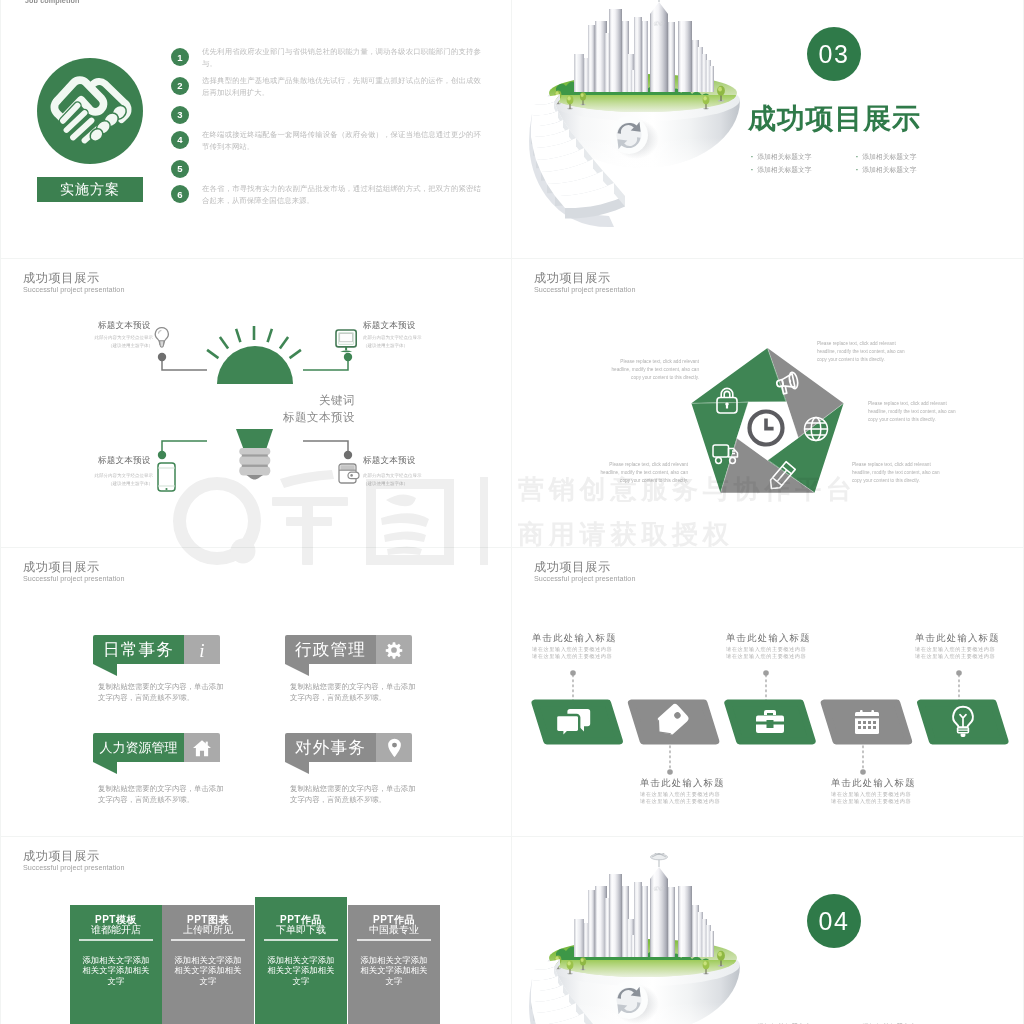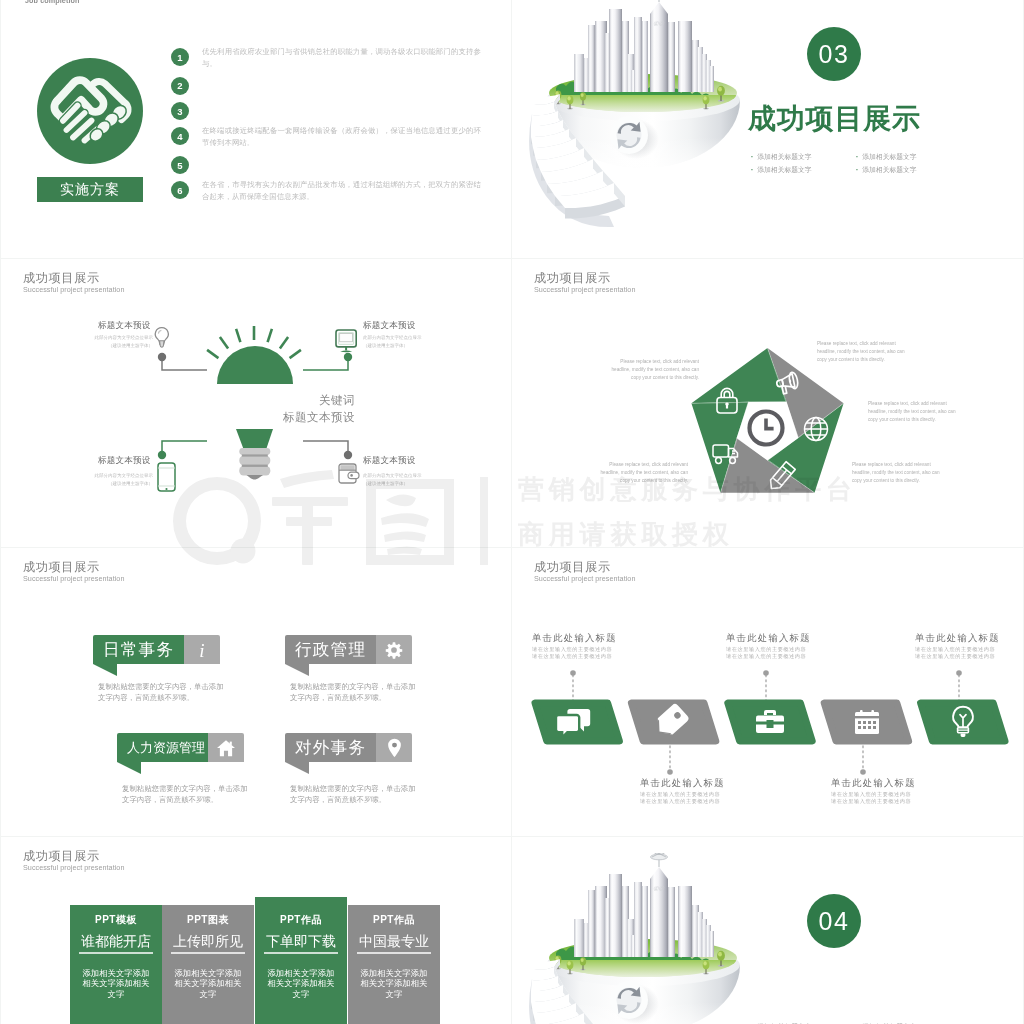--- a/index.html
+++ b/index.html
@@ -39,35 +39,35 @@
 .n-label{position:absolute;font-size:8.6px;color:#6a6a6a;white-space:nowrap;letter-spacing:.15px;line-height:1;}
 .n-desc{position:absolute;font-size:4.5px;color:#b8b8b8;line-height:1.7;white-space:nowrap;}
 .bulb-cap{position:absolute;text-align:right;font-size:11.5px;color:#8a8a8a;line-height:1.5;width:200px;letter-spacing:.5px;}
 
 
 .pent-cap{position:absolute;font-size:4.7px;color:#b0b0b0;line-height:1.72;width:93px;}
 
 
 .sp-card{position:absolute;}
 .sp-head{display:flex;height:29px;position:relative;}
-.sp-left{display:flex;align-items:center;padding:0 10px;border-radius:2px 0 0 0;}
+.sp-left{display:flex;align-items:center;justify-content:center;padding:0 10px;border-radius:2px 0 0 0;}
 .sp-left span{color:#fff;font-size:16.6px;letter-spacing:1.2px;white-space:nowrap;}
 .sp-right{width:36px;display:flex;align-items:center;justify-content:center;background:#aaaaaa;border-radius:0 2px 0 0;}
 .sp-tail{width:24px;height:12px;margin-left:0;clip-path:polygon(0 0,100% 0,100% 100%);}
 .sp-card[data-row="1"] .sp-body{margin-top:5px;}
 .sp-body{font-size:7.4px;color:#9e9e9e;line-height:1.55;width:133px;margin-top:9px;margin-left:5px;}
 
 
 .pl-head{position:absolute;font-size:9.3px;color:#6d6d6d;white-space:nowrap;line-height:1;letter-spacing:1.3px;}
 .pl-sub{position:absolute;font-size:5.2px;color:#b3b3b3;line-height:1.28;white-space:nowrap;letter-spacing:0.55px;}
 
 
 .col{position:absolute;display:flex;flex-direction:column;align-items:center;}
 .col .h{color:#fff;font-size:10px;font-weight:bold;letter-spacing:.5px;line-height:1;}
-.col .s{color:#fff;font-size:14px;margin-top:9px;line-height:1;}
+.col .s{color:#fff;font-size:10px;line-height:1;}
 .col .rule{width:80%;height:1.6px;background:rgba(255,255,255,.75);margin-top:4px;}
 .col .b{color:#fff;font-size:8.4px;line-height:1.25;text-align:center;margin-top:14px;width:74%;}
 
 
 .wm{position:absolute;pointer-events:none;}
 .wm-t{position:absolute;color:#efefef;font-size:26px;font-weight:bold;letter-spacing:4.8px;white-space:nowrap;line-height:1;}
 </style>
 </head>
 <body>
 
@@ -121,20 +121,21 @@
     <span>实施方案</span>
   </div>
 
   <div class="s1-list">
     <div class="s1-item">
         <div class="s1-num">1</div>
         <div class="s1-txt">优先利用省政府农业部门与省供销总社的职能力量，调动各级农口职能部门的支持参与。</div>
       </div>
     <div class="s1-item">
         <div class="s1-num">2</div>
+        <div class="s1-txt">选择典型的生产基地或产品集散地优先试行，先期可重点抓好试点的运作，创出成效后再加以利用扩大。</div>
       </div>
     <div class="s1-item">
         <div class="s1-num">3</div>
       </div>
     <div class="s1-item">
         <div class="s1-num">4</div>
         <div class="s1-txt">在终端或接近终端配备一套网络传输设备（政府会做），保证当地信息通过更少的环节传到本网站。</div>
       </div>
     <div class="s1-item">
         <div class="s1-num">5</div>
@@ -533,21 +534,21 @@
       <div class="sp-right">
         <svg width="18" height="18" viewBox="0 0 24 24">
           <path fill="#ffffff" d="M12,8.2 a3.8,3.8 0 1 0 0,7.6 a3.8,3.8 0 0 0 0,-7.6 z M10.4,1.6 l3.2,0 0.5,3.0 2.0,0.85 2.5,-1.75 2.3,2.3 -1.75,2.5 0.85,2.0 3.0,0.5 0,3.2 -3.0,0.5 -0.85,2.0 1.75,2.5 -2.3,2.3 -2.5,-1.75 -2.0,0.85 -0.5,3.0 -3.2,0 -0.5,-3.0 -2.0,-0.85 -2.5,1.75 -2.3,-2.3 1.75,-2.5 -0.85,-2.0 -3.0,-0.5 0,-3.2 3.0,-0.5 0.85,-2.0 -1.75,-2.5 2.3,-2.3 2.5,1.75 2.0,-0.85 z"></path>
         </svg>
       </div>
     </div>
     <div class="sp-tail" style="background:#8c8c8c;"></div>
     <div class="sp-body">复制粘贴您需要的文字内容，单击添加文字内容，言简意赅不罗嗦。</div>
   </div>
 
-  <div class="sp-card" style="left:92px;top:185px;margin-left:24px;">
+  <div class="sp-card" style="left:92px;top:185px;">
     <div class="sp-head">
       <div class="sp-left" style="background:#3f8554;width:91px;">
           <span style="font-size:13px;letter-spacing:0px;">人力资源管理</span>
         </div>
       <div class="sp-right">
         <svg width="20" height="18" viewBox="0 0 24 22">
           <path fill="#ffffff" d="M12,1.5 L23,11 L19.5,11 L19.5,21 L14.5,21 L14.5,14.5 L9.5,14.5 L9.5,21 L4.5,21 L4.5,11 L1,11 Z"></path>
           <rect x="16.5" y="3.2" width="2.6" height="4" fill="#ffffff"></rect>
         </svg>
       </div>

